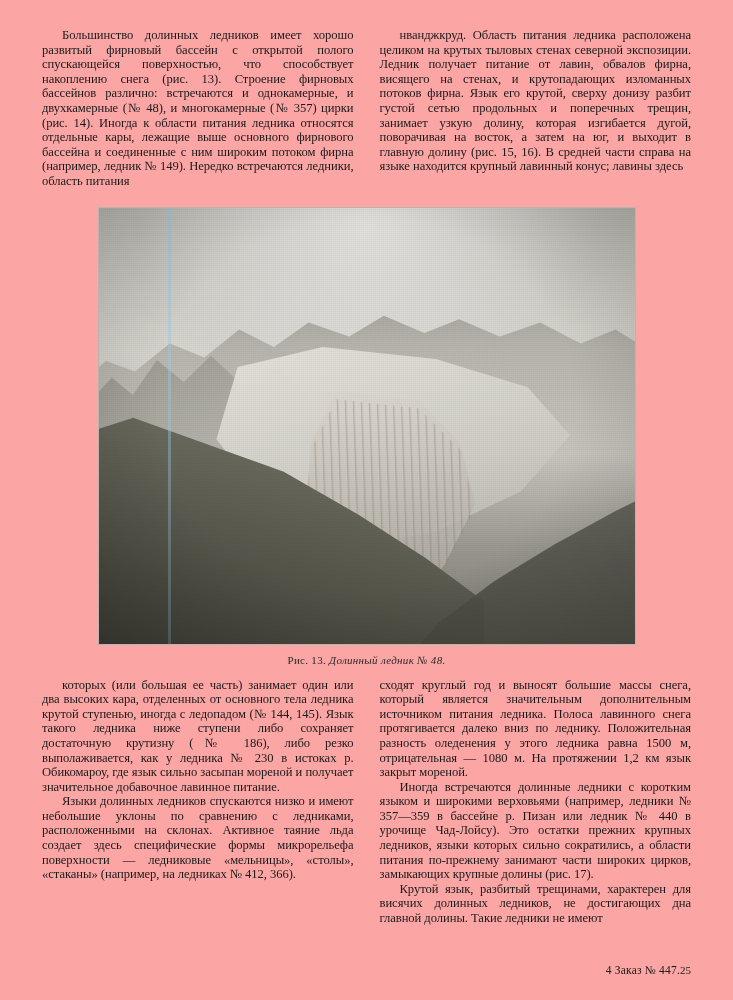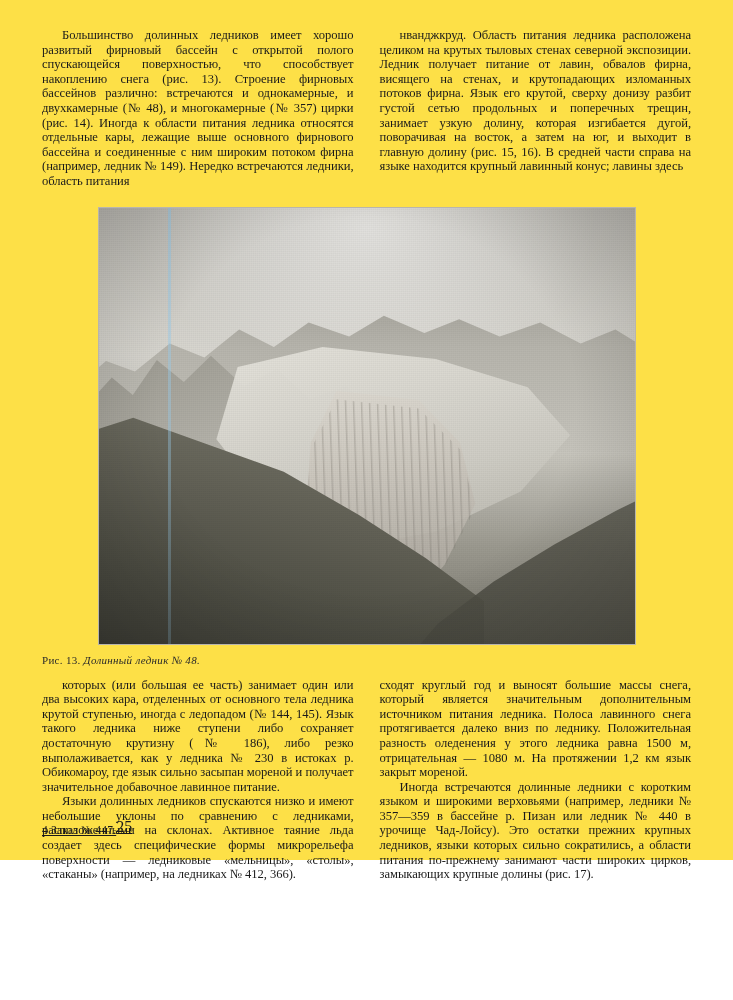--- a/index.html
+++ b/index.html
@@ -10,22 +10,22 @@
   body {
     width: 733px;
     height: 1000px;
     font-family: "Liberation Serif", serif;
     color: #1a1a1a;
     overflow: hidden;
   }
   .page {
     position: relative;
     width: 733px;
-    height: 860px;
-    background: #fde047;
+    height: 1000px;
+    background: #fca5a5;
     box-sizing: border-box;
     padding: 28px 42px 24px 42px;
   }
   .columns {
     display: flex;
     gap: 26px;
   }
   .col {
     width: 312px;
   }
@@ -37,20 +37,21 @@
     text-indent: 20px;
     hyphens: auto;
     -webkit-hyphens: auto;
     letter-spacing: -0.05px;
   }
   p.para.noindent {
     text-indent: 0;
   }
   .figure {
     margin: 18px 0 0 0;
+    text-align: center;
   }
   .figure-frame {
     width: 536px;
     height: 436px;
     margin: 0 auto;
     position: relative;
     overflow: hidden;
     border: 1px solid #b8b5ad;
     background: #cfcdc6;
   }
@@ -146,30 +147,29 @@
   }
   .fig-caption .capnum {
     font-style: normal;
   }
   .footer {
     position: absolute;
     left: 42px;
     right: 42px;
     bottom: 24px;
     display: flex;
-    justify-content: flex-start;
+    justify-content: flex-end;
     align-items: flex-end;
     font-size: 11.5px;
-    text-decoration: underline;
   }
   .sig {
     letter-spacing: 0.2px;
   }
   .pageno {
-    font-size: 16px;
+    font-size: 11px;
   }
   .block-gap { height: 12px; }
 </style>
 </head>
 <body>
 
 <div class="page">
 
   <div class="columns">
     <div class="col">
@@ -204,20 +204,21 @@
   <div class="block-gap"></div>
 
   <div class="columns">
     <div class="col">
       <p class="para">которых (или большая ее  часть) занимает один или два высоких кара, отделенных от основного тела ледника крутой ступенью, иногда с ледопадом (№ 144, 145). Язык такого ледника ниже ступени либо сохраняет достаточную крутизну (№ 186), либо резко выполаживается, как у ледника № 230 в истоках р. Обикомароу, где язык сильно засыпан мореной и получает значительное добавочное лавинное питание.</p>
       <p class="para">Языки долинных ледников спускаются низко и имеют небольшие уклоны по сравнению с ледниками, расположенными на склонах. Активное таяние льда создает здесь специфические формы микрорельефа поверхности — ледниковые «мельницы», «столы», «стаканы» (например, на ледниках № 412, 366).</p>
     </div>
     <div class="col">
       <p class="para noindent">сходят круглый год и выносят большие массы снега, который является значительным дополнительным источником питания ледника. Полоса лавинного снега протягивается далеко вниз по леднику. Положительная разность оледенения у этого ледника равна 1500 м, отрицательная — 1080 м. На протяжении 1,2 км язык закрыт мореной.</p>
       <p class="para">Иногда встречаются долинные ледники с коротким языком и широкими верховьями (например, ледники № 357—359 в бассейне р. Пизан или ледник № 440 в урочище Чад-Лойсу). Это остатки прежних крупных ледников, языки которых сильно сократились, а области питания по-прежнему занимают части широких цирков, замыкающих крупные долины (рис. 17).</p>
+      <p class="para">Крутой язык, разбитый трещинами, характерен для висячих долинных ледников, не достигающих дна главной долины. Такие ледники не имеют</p>
     </div>
   </div>
 
   <div class="footer">
     <div class="sig">4   Заказ № 447.</div>
     <div class="pageno">25</div>
   </div>
 
 </div>
 

